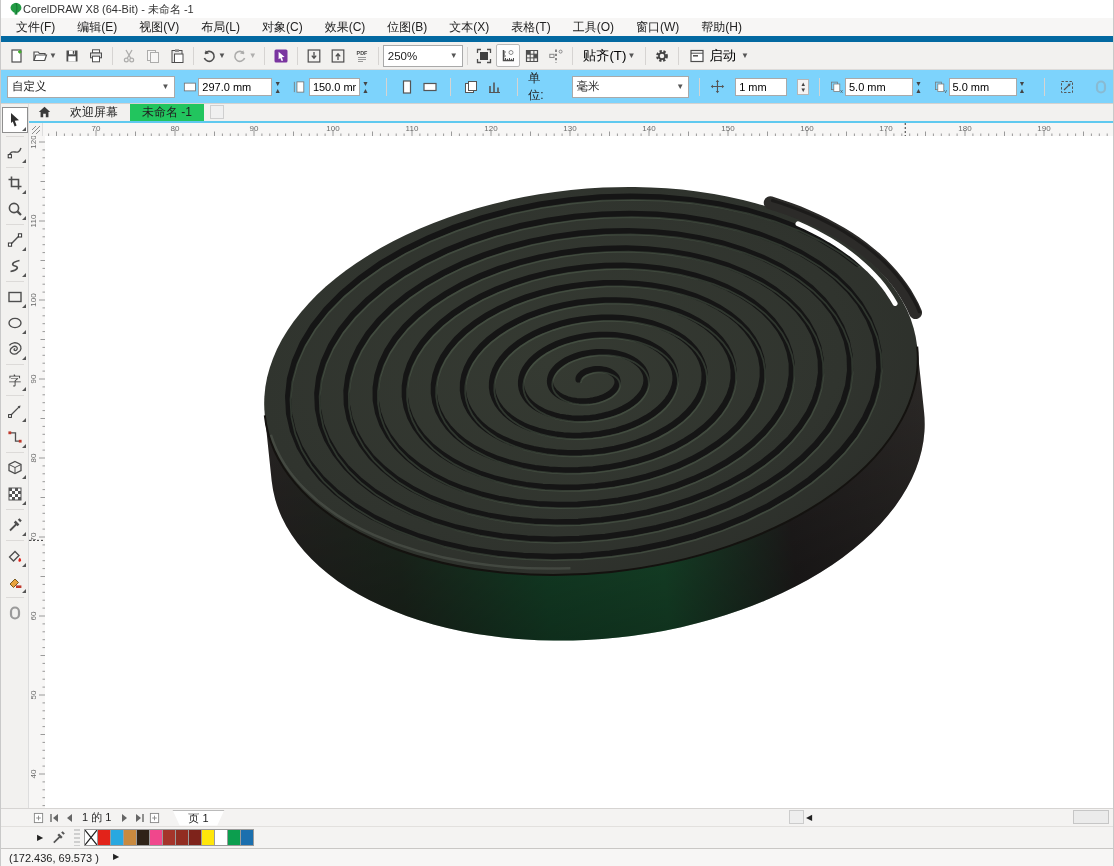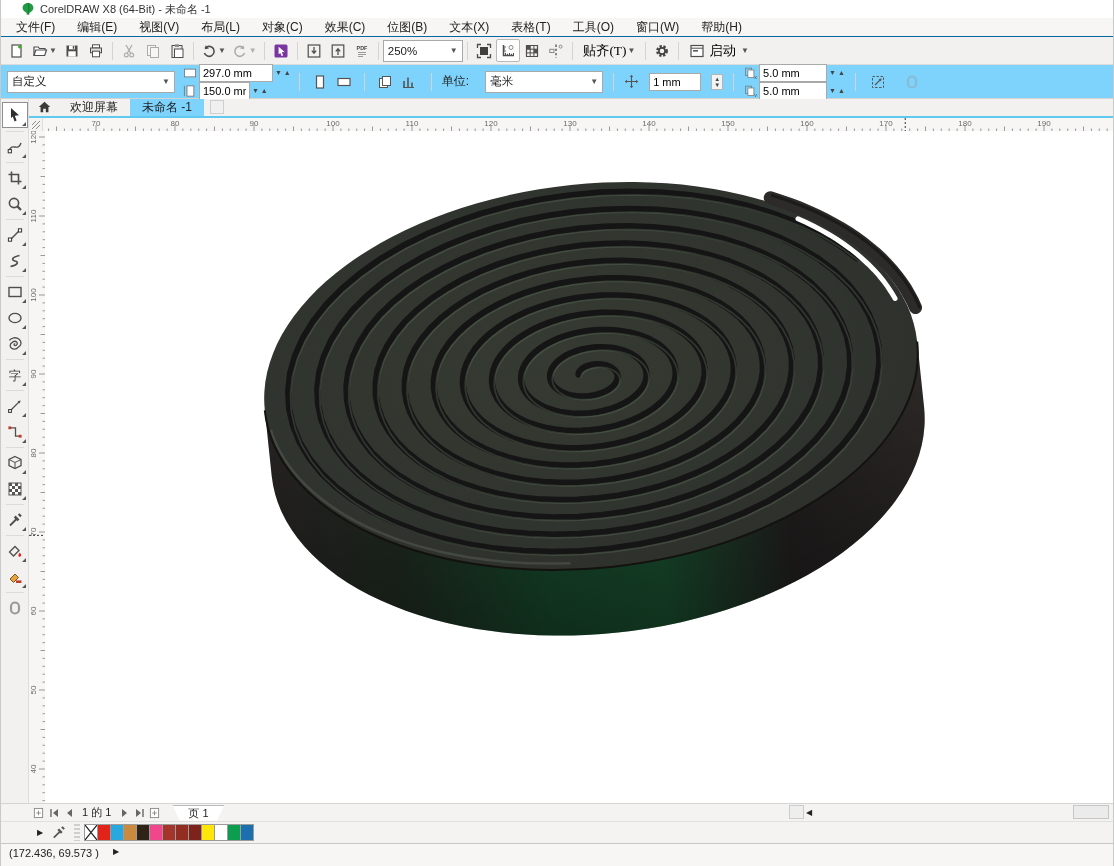--- a/index.html
+++ b/index.html
@@ -1,45 +1,45 @@
 <!DOCTYPE html>
 <html><head>
 <meta charset="utf-8">
 <style>
   html,body{margin:0;padding:0}
   body{width:1114px;height:866px;overflow:hidden;background:#fff;
        font-family:"Liberation Sans",sans-serif;font-size:12px;color:#222;
        border-left:1px solid #c9c9c9;border-right:1px solid #c9c9c9;box-sizing:border-box}
-  .titlebar{height:18px;display:flex;align-items:center;gap:5px;padding-left:20px;background:#fff;font-size:11px;color:#333}
-  .menubar{height:18px;display:flex;align-items:center;background:#f7f6f5;border-bottom:1px solid #0369a1;padding-left:4px}
+  .titlebar{height:18px;display:flex;align-items:center;padding-left:8px;background:#fff;font-size:11px;color:#333}
+  .menubar{height:18px;display:flex;align-items:center;background:#f7f6f5;border-bottom:6px solid #0369a1;padding-left:4px}
   .menu-item{padding:1px 11px;cursor:default}
   .toolbar{height:27px;background:#f2f1ef;border-bottom:1px solid #dddbd9;display:flex;align-items:center;padding-left:4px}
   .tbtn{width:24px;height:23px;display:flex;align-items:center;justify-content:center;border:1px solid transparent;border-radius:2px;background:transparent;padding:0}
   .tbtn.pressed{background:#fdfdfd;border-color:#b9b9b9}
   .tbtn.disabled{opacity:.42}
   .dd{font-size:8px;color:#555;margin-left:1px}
   .sep{width:1px;height:18px;background:#d6d4d2;margin:0 4px;flex:none}
   .combo{height:20px;background:#fff;border:1px solid #a9a9a9;display:flex;align-items:center;font-size:11.5px;padding:0 4px;gap:4px}
   .combo .dd{margin-left:auto}
   .fld{height:18px;border:1px solid #a9a9a9;background:#fff;font-size:11px;padding:0 3px;
        font-family:"Liberation Sans",sans-serif;box-sizing:border-box}
   .spinh{display:flex;gap:1px;font-size:7px;color:#444;align-items:center}
   .spinv{display:flex;flex-direction:column;font-size:6px;line-height:6px;color:#444;justify-content:center;border:1px solid #b5b5b5;background:#f3f3f3;padding:1px 2px}
   .propbar{height:33px;background:#7dd3fc;border-bottom:1px solid #d4d2d0;display:flex;align-items:center;padding-left:6px}
-  .pgfields{display:flex;flex-direction:column;gap:3px;margin-left:8px}
+  .pgfields{display:flex;flex-direction:row;gap:3px;margin-left:8px}
   .pgrow{display:flex;align-items:center;gap:2px;height:15px}
   .workarea{position:relative;height:704px;background:#fff}
   .toolbox{position:absolute;left:0;top:0;bottom:0;width:28px;background:#f2f1ef;border-right:1px solid #ddd;display:flex;flex-direction:column;align-items:center;padding-top:2px;box-sizing:border-box}
   .tool{width:24px;height:24px;display:flex;align-items:center;justify-content:center;position:relative;margin:1px 0}
   .tool.sel{background:#fff;border:1px solid #8f8f8f}
   .tool.fly::after{content:"";position:absolute;right:1px;bottom:1px;border-left:4px solid transparent;border-bottom:4px solid #555}
   .tsep{width:18px;height:1px;background:#dcdad8;margin:2px 0}
   .tabbar{height:19px;margin-left:28px;display:flex;align-items:flex-end;background:#f2f1ef;border-bottom:2px solid #5fc9ef;box-sizing:border-box}
   .tab{height:17px;display:flex;align-items:center;padding:0 12px;font-size:12px;gap:6px}
-  .tab.active{background:#7dd3fc}
+  .tab.active{background:#22c55e}
   .newtab{width:12px;height:12px;border:1px solid #cfcfcf;background:#f0f0f0;margin:0 6px 2px 6px}
   .rulrow{position:absolute;left:28px;top:19px;right:0;height:13px;display:flex}
   .origin{width:16px;height:13px;background:#f4f3f2;border-right:1px solid #ddd;border-bottom:1px solid #ddd;display:flex;align-items:center;justify-content:center}
   .hruler{flex:1;height:13px;background:#f7f6f5;border-bottom:1px solid #ddd}
   .vruler{position:absolute;left:28px;top:32px;bottom:0;width:16px;background:#f7f6f5;border-right:1px solid #ddd}
   .canvas{position:absolute;left:44px;top:32px;right:0;bottom:0;background:#fff;overflow:hidden}
   .pagebar{height:17px;background:#f4f3f2;border-top:1px solid #d6d4d2;display:flex;align-items:center;font-size:11px;position:relative}
   .navbtn{width:15px;height:14px;display:flex;align-items:center;justify-content:center;color:#555;font-size:9px;background:transparent;border:0;padding:0}
   .ptab{height:15px;display:flex;align-items:flex-end;padding:0 16px;background:#fff;font-size:11px;
         clip-path:polygon(0 0,100% 0,86% 100%,14% 100%);border-top:1px solid #bbb;margin-left:10px}
@@ -197,21 +197,21 @@
       </svg>
     </button>
     <button class="tbtn">
       <svg width="16" height="16" viewBox="0 0 16 16">
         <path d="M8,1.5 V14.5" stroke="#4e4e4e" stroke-dasharray="2.4,1.8" stroke-width="1.3"></path>
         <rect x="1.8" y="6.3" width="4.2" height="3.2" fill="none" stroke="#8a8a8a"></rect>
         <circle cx="12.6" cy="3.6" r="1.5" fill="none" stroke="#8a8a8a"></circle>
       </svg>
     </button>
     <div class="sep"></div>
-    <button class="tbtn" style="width: auto; padding: 0px 5px; font-family: Liberation Serif, serif;">
+    <button class="tbtn" style="width: auto; padding: 0px 5px;">
       <span>贴齐(T)</span>
       <span class="dd">▼</span>
     </button>
     <div class="sep"></div>
     <button class="tbtn">
       <svg width="16" height="16" viewBox="0 0 16 16">
         <circle cx="8" cy="8" r="4.6" fill="none" stroke="#444" stroke-width="2.6" stroke-dasharray="2.2,1.55"></circle>
         <circle cx="8" cy="8" r="3.1" fill="none" stroke="#444" stroke-width="1.7"></circle>
       </svg>
     </button>

